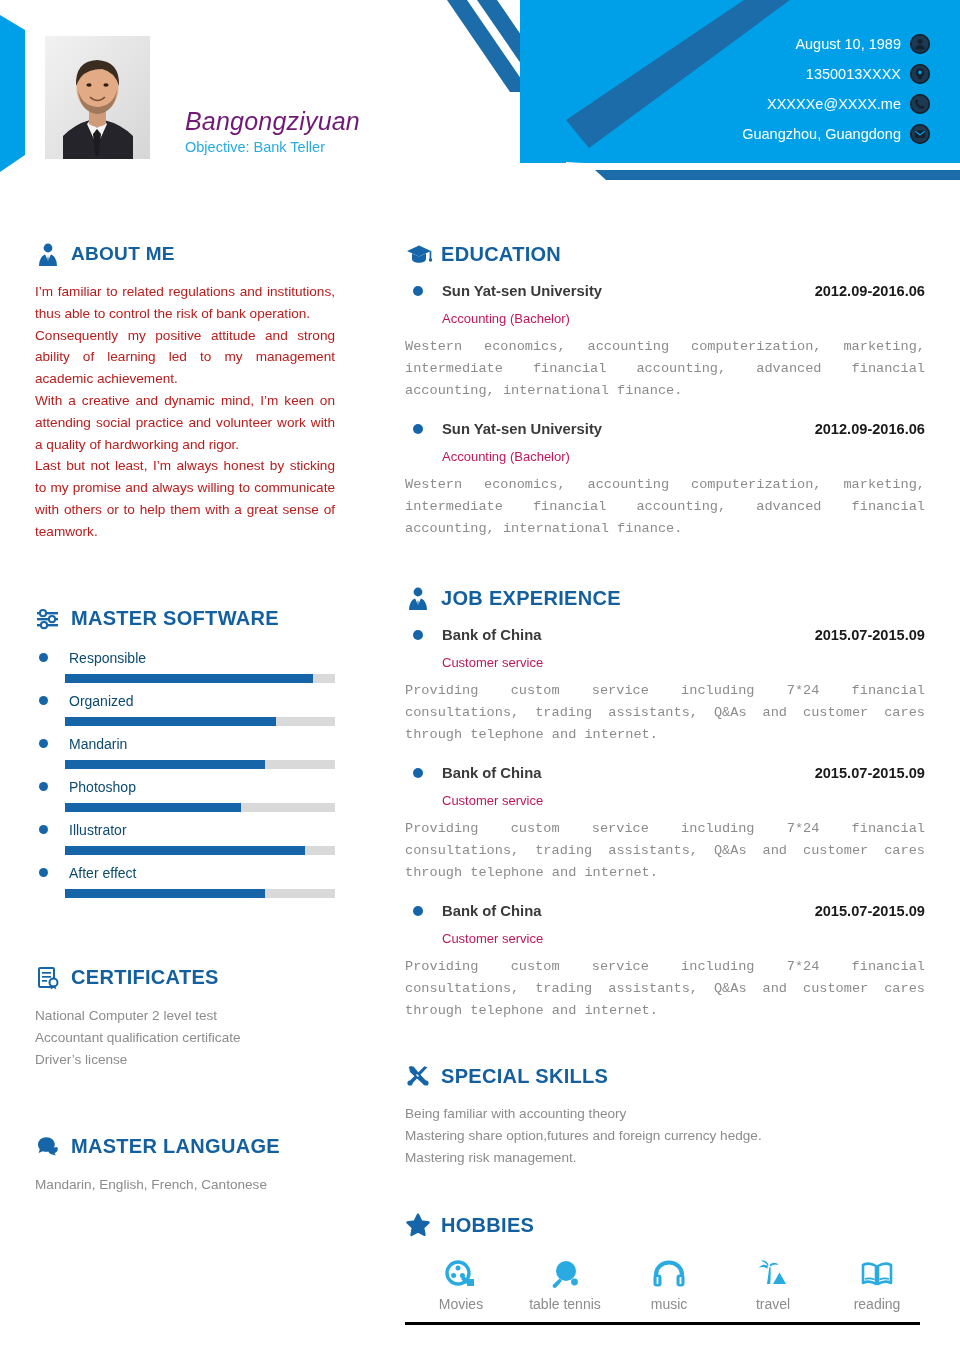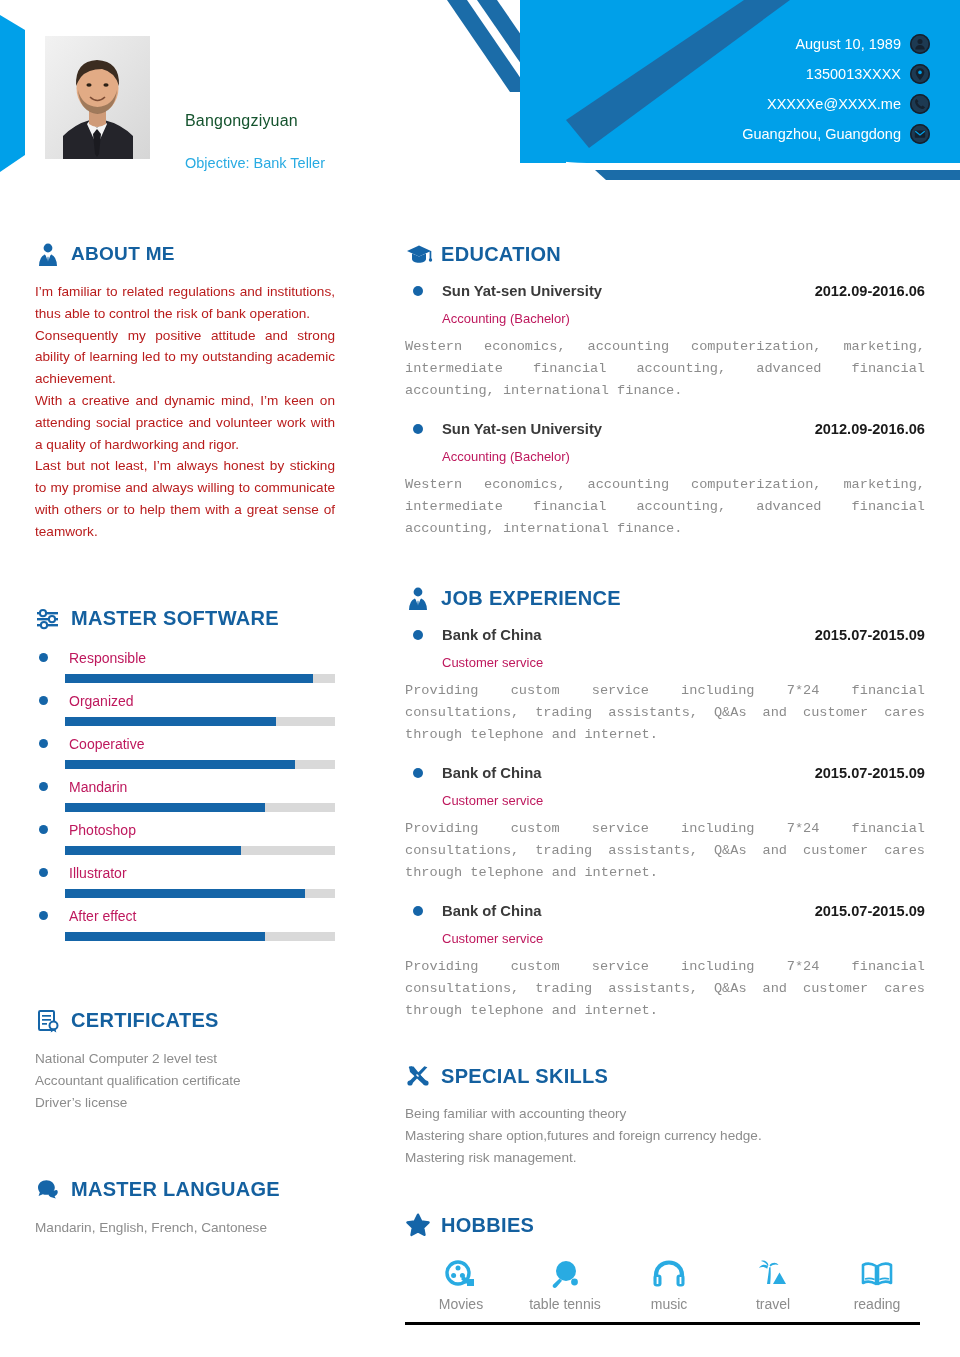--- a/index.html
+++ b/index.html
@@ -17,25 +17,25 @@
 
   .photo {
     position:absolute; left:45px; top:36px; width:105px; height:123px;
     background: linear-gradient(145deg,#e9e9e9 0%, #d8d8d8 40%, #efefef 100%);
     overflow:hidden;
   }
   .photo svg { display:block; }
 
   .name-block { position:absolute; left:185px; top:106px; }
   .name {
-    font-size:16px; color:#14532d; font-weight:400; letter-spacing:0.2px;
-    line-height:30px; white-space:nowrap;
+    font-size:25px; color:#701a75; font-weight:400; letter-spacing:0.2px;
+    line-height:30px; white-space:nowrap;font-style:italic;
   }
   .objective {
-    font-size:14.5px; color:#29ABE2; font-weight:400; margin-top:18px;
+    font-size:14.5px; color:#29ABE2; font-weight:400; margin-top:2px;
     line-height:18px; white-space:nowrap;
   }
 
   .contact { position:absolute; right:30px; top:30px; width:330px; }
   .contact-row {
     display:flex; align-items:center; justify-content:flex-end;
     height:27px; margin-bottom:3px;
   }
   .contact-text {
     color:#ffffff; font-size:14.5px; line-height:18px; white-space:nowrap;
@@ -66,21 +66,21 @@
   .body-text p { margin:0; }
   .plain-text { font-size:13.6px; line-height:22px; color:#8c8c8c; }
 
   
   .skill { margin-bottom:6px; }
   .skill-row { display:flex; align-items:center; height:24px; }
   .dot {
     width:9px; height:9px; border-radius:50%; background:#1565a8;
     flex:0 0 9px; margin-right:21px; margin-left:4px;
   }
-  .skill-name { font-size:14px; color:#be185d; line-height:20px; }
+  .skill-name { font-size:14px; color:#0c4a6e; line-height:20px; }
   .bar-track {
     position:relative; height:9px; background:#d9d9d9; margin-left:30px;
     width:270px; margin-top:4px;
   }
   .bar-fill { position:absolute; left:0; top:0; height:9px; background:#1565a8; }
 
   
   .entry { margin-bottom:17px; }
   .entry-top { display:flex; align-items:center; }
   .entry-dot {
@@ -223,21 +223,21 @@
             <circle cx="13" cy="7" r="4.4" fill="#1565a8"></circle>
             <path d="M4,25 Q4.5,15.5 9.8,13.6 L13,17 L16.2,13.6 Q21.5,15.5 22,25 Z" fill="#1565a8"></path>
             <path d="M11.5,13.4 L13,15.2 L14.5,13.4 L15.3,14.3 L13,21 L10.7,14.3 Z" fill="#ffffff"></path>
             <path d="M12.6,15.8 L13.4,15.8 L13.9,21 L13,22 L12.1,21 Z" fill="#1565a8"></path>
           </svg>
         </span>
         <span class="sec-title">ABOUT ME</span>
       </div>
       <div class="body-text">
         <p>I’m familiar to related regulations and institutions, thus able to control the risk of bank operation.</p>
-        <p>Consequently my positive attitude and strong ability of learning led to my outstanding academic achievement.</p>
+        <p>Consequently my positive attitude and strong ability of learning led to my management academic achievement.</p>
         <p>With a creative and dynamic mind, I’m keen on attending social practice and volunteer work with a quality of hardworking and rigor.</p>
         <p>Last but not least, I’m always honest by sticking to my promise and always willing to communicate with others or to help them with a great sense of teamwork.</p>
       </div>
     </div>
 
     <div style="margin-top:62px;">
       <div class="sec-head">
         <span class="sec-icon">
           <svg width="26" height="26" viewBox="0 0 26 26">
             <rect x="2" y="6" width="21" height="2.4" fill="#1565a8"></rect>
@@ -261,29 +261,20 @@
             <div class="bar-fill" style="width: 92%;"></div>
           </div>
         </div>
         <div class="skill">
           <div class="skill-row">
             <span class="dot"></span>
             <span class="skill-name">Organized</span>
           </div>
           <div class="bar-track">
             <div class="bar-fill" style="width: 78%;"></div>
-          </div>
-        </div>
-        <div class="skill">
-          <div class="skill-row">
-            <span class="dot"></span>
-            <span class="skill-name">Cooperative</span>
-          </div>
-          <div class="bar-track">
-            <div class="bar-fill" style="width: 85%;"></div>
           </div>
         </div>
         <div class="skill">
           <div class="skill-row">
             <span class="dot"></span>
             <span class="skill-name">Mandarin</span>
           </div>
           <div class="bar-track">
             <div class="bar-fill" style="width: 74%;"></div>
           </div>

